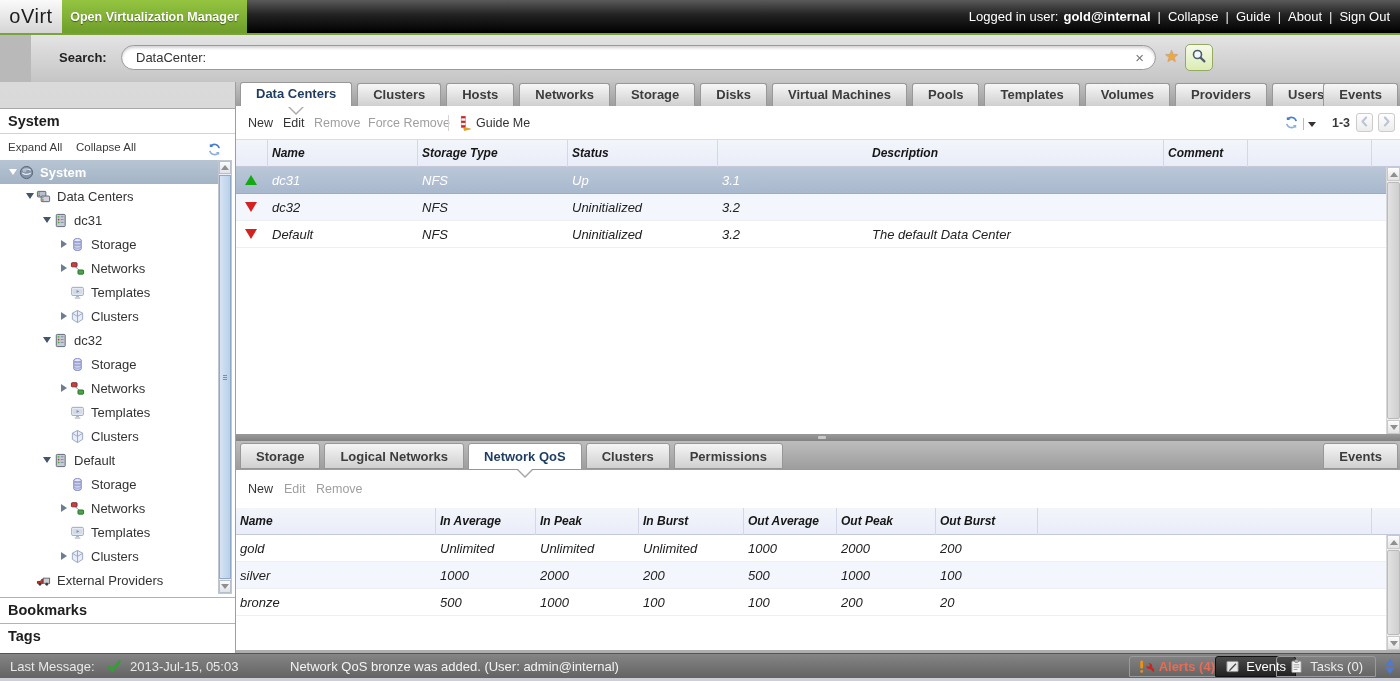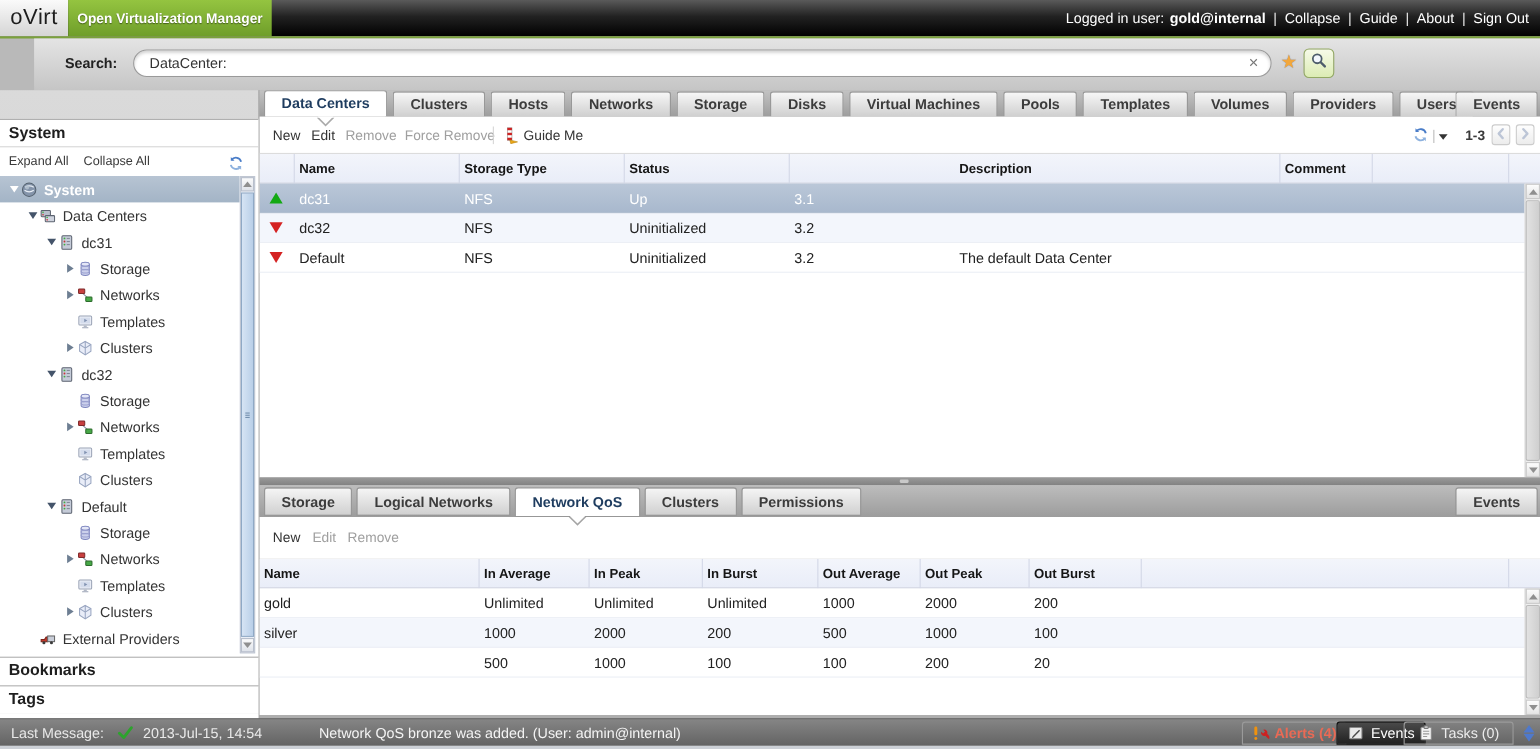--- a/index.html
+++ b/index.html
@@ -90,21 +90,21 @@
   .tb-divider { position:absolute; top:9px; height:16px; width:1px; background:#d5d5d5; }
   .guide-icon { position:absolute; top:9px; width:16px; height:16px; }
   .paging { position:absolute; top:0; height:100%; display:flex; align-items:center; font-size:12.5px; font-weight:bold; color:#3a3a3a; }
   .refresh-wrap { position:absolute; top:9px; display:flex; align-items:center; cursor:pointer; }
   .caret-down { width:0; height:0; border-left:4px solid transparent; border-right:4px solid transparent;
     border-top:5px solid #333; margin-left:4px; }
   .caret-sep { width:1px; height:12px; background:#bbb; margin-left:4px; }
   .chev-btn { position:absolute; top:7px; width:17px; height:19px; border:1px solid #ccc; border-radius:3px;
     background:linear-gradient(#fefefe,#ececec); display:flex; align-items:center; justify-content:center; cursor:default; }
   
-  .grid { position:absolute; left:0; right:0; background:#fff; overflow:hidden; }
+  .grid { position:absolute; left:0; right:0; background:#fff; overflow:hidden;font-style:italic; }
   .main-grid { top:58px; height:294px; }
   .sub-grid { top:426px; height:142px; }
   .ghead { position:absolute; top:0; left:0; right:0; height:27px;
     background:linear-gradient(#f3f5fb,#e9edf8); border-bottom:1px solid #c3c9da; }
   .gcell { position:absolute; top:0; height:27px; line-height:27px; font-size:13px; color:#222;
     padding-left:4px; white-space:nowrap; overflow:hidden; }
   .ghead .gcell { font-size:12px; font-weight:bold; color:#161616; border-right:1px solid #d3d8e7; }
   .grow { position:absolute; left:0; right:14px; height:27px; background:#fff; border-bottom:1px solid #eceff5; }
   .grow.alt { background:#f3f6fc; }
   .grow.selected { background:linear-gradient(#bac7d8,#a8b8cd); border-bottom-color:#9cadc2; }
@@ -608,20 +608,21 @@
         <div class="grow alt" style="top: 54px;">
           <span class="gcell" style="left: 0px; width: 200px;">silver</span>
           <span class="gcell" style="left: 200px; width: 100px;">1000</span>
           <span class="gcell" style="left: 300px; width: 103px;">2000</span>
           <span class="gcell" style="left: 403px; width: 105px;">200</span>
           <span class="gcell" style="left: 508px; width: 93px;">500</span>
           <span class="gcell" style="left: 601px; width: 99px;">1000</span>
           <span class="gcell" style="left: 700px; width: 102px;">100</span>
         </div>
         <div class="grow" style="top: 81px;">
+          <span class="gcell" style="left: 0px; width: 200px;">bronze</span>
           <span class="gcell" style="left: 200px; width: 100px;">500</span>
           <span class="gcell" style="left: 300px; width: 103px;">1000</span>
           <span class="gcell" style="left: 403px; width: 105px;">100</span>
           <span class="gcell" style="left: 508px; width: 93px;">100</span>
           <span class="gcell" style="left: 601px; width: 99px;">200</span>
           <span class="gcell" style="left: 700px; width: 102px;">20</span>
         </div>
         <div class="gsb" style="top: 27px; bottom: 0px;">
           <div class="gsb-btn gsb-up">
             <span class="sa-up"></span>
@@ -634,21 +635,21 @@
       </div>
   </div>
 
   <div class="statusbar">
     <span class="st-item" style="left:10px">Last Message:</span>
     <span class="st-item" style="left:106px">
         <span class="sticon" id="check-icon"><svg viewBox="0 0 16 16" width="16" height="16">
             <path d="M2.5 8.5 L6.5 12.5 L13.5 3.5" fill="none" stroke="#2da32d" stroke-width="2.6" stroke-linecap="round" stroke-linejoin="round"></path>
           </svg></span>
       </span>
-    <span class="st-item" style="left:130px">2013-Jul-15, 14:54</span>
+    <span class="st-item" style="left:130px">2013-Jul-15, 05:03</span>
     <span class="st-item st-msg" style="left:290px">Network QoS bronze was added. (User: admin@internal)</span>
     <span class="st-item alerts-box" style="right:176px">
       <span class="sticon" id="alert-icon"><svg viewBox="0 0 16 16" width="16" height="16">
             <rect x="2.3" y="1.5" width="2.7" height="8" rx="1.3" fill="#f0920e"></rect>
             <rect x="2.3" y="11" width="2.7" height="2.7" rx="1.3" fill="#f0920e"></rect>
             <path d="M14 8 a2.8 2.8 0 0 0 -3.6-3.6 l1.7 1.7 -1.8 1.8 -1.7 -1.7 a2.8 2.8 0 0 0 3.6 3.6 l2.6 2.6 a1.1 1.1 0 0 0 1.6-1.6 z" fill="#cc2222"></path>
           </svg></span>
       <span>Alerts (4)</span>
     </span>
     <span class="st-item events-box" style="right:104px">

